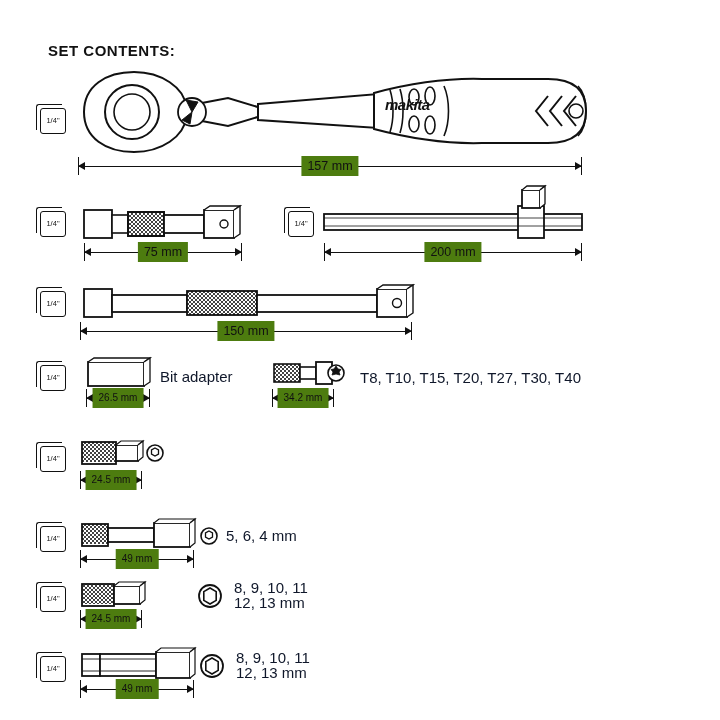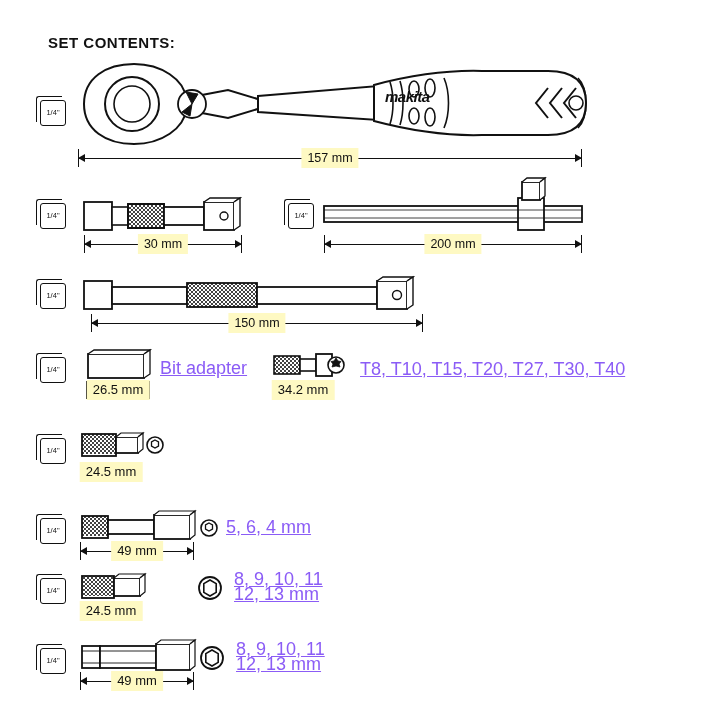--- a/index.html
+++ b/index.html
@@ -12,20 +12,21 @@
     height: 720px;
     font-family: "Liberation Sans", sans-serif;
     color: #111111;
     position: relative;
     overflow: hidden;
   }
   .page {
     position: relative;
     width: 720px;
     height: 580px;
+    margin-top: 8px;
   }
   .title {
     position: absolute;
     left: 48px;
     top: 34px;
     font-size: 15px;
     font-weight: bold;
     letter-spacing: 0.5px;
     color: #111;
   }
@@ -89,44 +90,43 @@
     height: 18px;
     background: #111;
   }
   .dim .tick.l { left: 0; }
   .dim .tick.r { right: 0; }
   .dim .txt {
     position: absolute;
     top: 0px;
     left: 50%;
     transform: translateX(-50%);
-    background: #fef9c3;
+    background: #4d7c0f;
     padding: 0 6px;
     font-size: 12.5px;
     line-height: 20px;
     white-space: nowrap;
   }
-  .dim.small .txt { font-size: 13px; }
+  .dim.small .txt { font-size: 10px; }
   .dim .arrow {
     position: absolute;
     top: 6px;
     width: 0; height: 0;
     border-top: 4px solid transparent;
     border-bottom: 4px solid transparent;
   }
   .dim .arrow.l { left: 0; border-right: 7px solid #111; }
   .dim .arrow.r { right: 0; border-left: 7px solid #111; }
 
   .note {
     position: absolute;
-    font-size: 18px;
+    font-size: 15px;
     line-height: 15px;
-    color: #8b5cf6;
+    color: #0f172a;
     white-space: pre-line;
-    text-decoration: underline;
   }
 
   svg { display: block; overflow: visible; }
 </style>
 </head>
 <body>
 
 <div class="page">
 
   <div class="title">SET CONTENTS:</div>
@@ -199,21 +199,21 @@
     <path d="M122,6 L128,2 L158,2 L152,6" fill="#fff" stroke="#111" stroke-width="1.4"></path>
     <path d="M152,6 L158,2 L158,30 L152,34" fill="#fff" stroke="#111" stroke-width="1.4"></path>
   </svg>
 
   <div class="dim" style="left:84px; top:234px; width:158px;">
     <div class="line"></div>
     <div class="tick l"></div>
     <div class="tick r"></div>
     <div class="arrow l"></div>
     <div class="arrow r"></div>
-    <div class="txt">30 mm</div>
+    <div class="txt">75 mm</div>
   </div>
 
   <div class="abs" style="left:288px; top:203px;">
     <div class="badge">
         <span class="lbl">1/4"</span>
       </div>
   </div>
 
   <svg class="abs" style="left:322px; top:180px;" width="270" height="56" viewBox="0 0 270 56">
     <rect x="2" y="26" width="258" height="16" fill="#fff" stroke="#111" stroke-width="1.8"></rect>
@@ -248,21 +248,21 @@
       <path d="M107,8 L105,10 M111,8 L105,14 M115,8 L105,18 M119,8 L105,22 M123,8 L105,26 M127,8 L105,30 M131,8 L107,32 M135,8 L111,32 M139,8 L115,32 M143,8 L119,32 M147,8 L123,32 M151,8 L127,32 M155,8 L131,32 M159,8 L135,32 M163,8 L139,32 M167,8 L143,32 M171,8 L147,32 M175,8 L151,32 M175,12 L155,32 M175,16 L159,32 M175,20 L163,32 M175,24 L167,32 M175,28 L171,32" stroke="#111" stroke-width="0.8" fill="none"></path>
       <path d="M173,8 L175,10 M169,8 L175,14 M165,8 L175,18 M161,8 L175,22 M157,8 L175,26 M153,8 L175,30 M149,8 L173,32 M145,8 L169,32 M141,8 L165,32 M137,8 L161,32 M133,8 L157,32 M129,8 L153,32 M125,8 L149,32 M121,8 L145,32 M117,8 L141,32 M113,8 L137,32 M109,8 L133,32 M105,8 L129,32 M105,12 L125,32 M105,16 L121,32 M105,20 L117,32 M105,24 L113,32 M105,28 L109,32" stroke="#111" stroke-width="0.8" fill="none"></path>
     </g>
     <rect x="175" y="12" width="120" height="17" fill="#fff" stroke="#111" stroke-width="1.8"></rect>
     <rect x="295" y="6" width="30" height="28" fill="#fff" stroke="#111" stroke-width="1.8"></rect>
     <circle cx="315" cy="20" r="4.5" fill="#fff" stroke="#111" stroke-width="1.4"></circle>
     <path d="M295,6 L301,2 L331,2 L325,6" fill="#fff" stroke="#111" stroke-width="1.4"></path>
     <path d="M325,6 L331,2 L331,30 L325,34" fill="#fff" stroke="#111" stroke-width="1.4"></path>
   </svg>
 
-  <div class="dim" style="left:91px; top:313px; width:332px;">
+  <div class="dim" style="left:80px; top:313px; width:332px;">
     <div class="line"></div>
     <div class="tick l"></div>
     <div class="tick r"></div>
     <div class="arrow l"></div>
     <div class="arrow r"></div>
     <div class="txt">150 mm</div>
   </div>
 
   <div class="abs" style="left:40px; top:357px;">
     <div class="badge">

